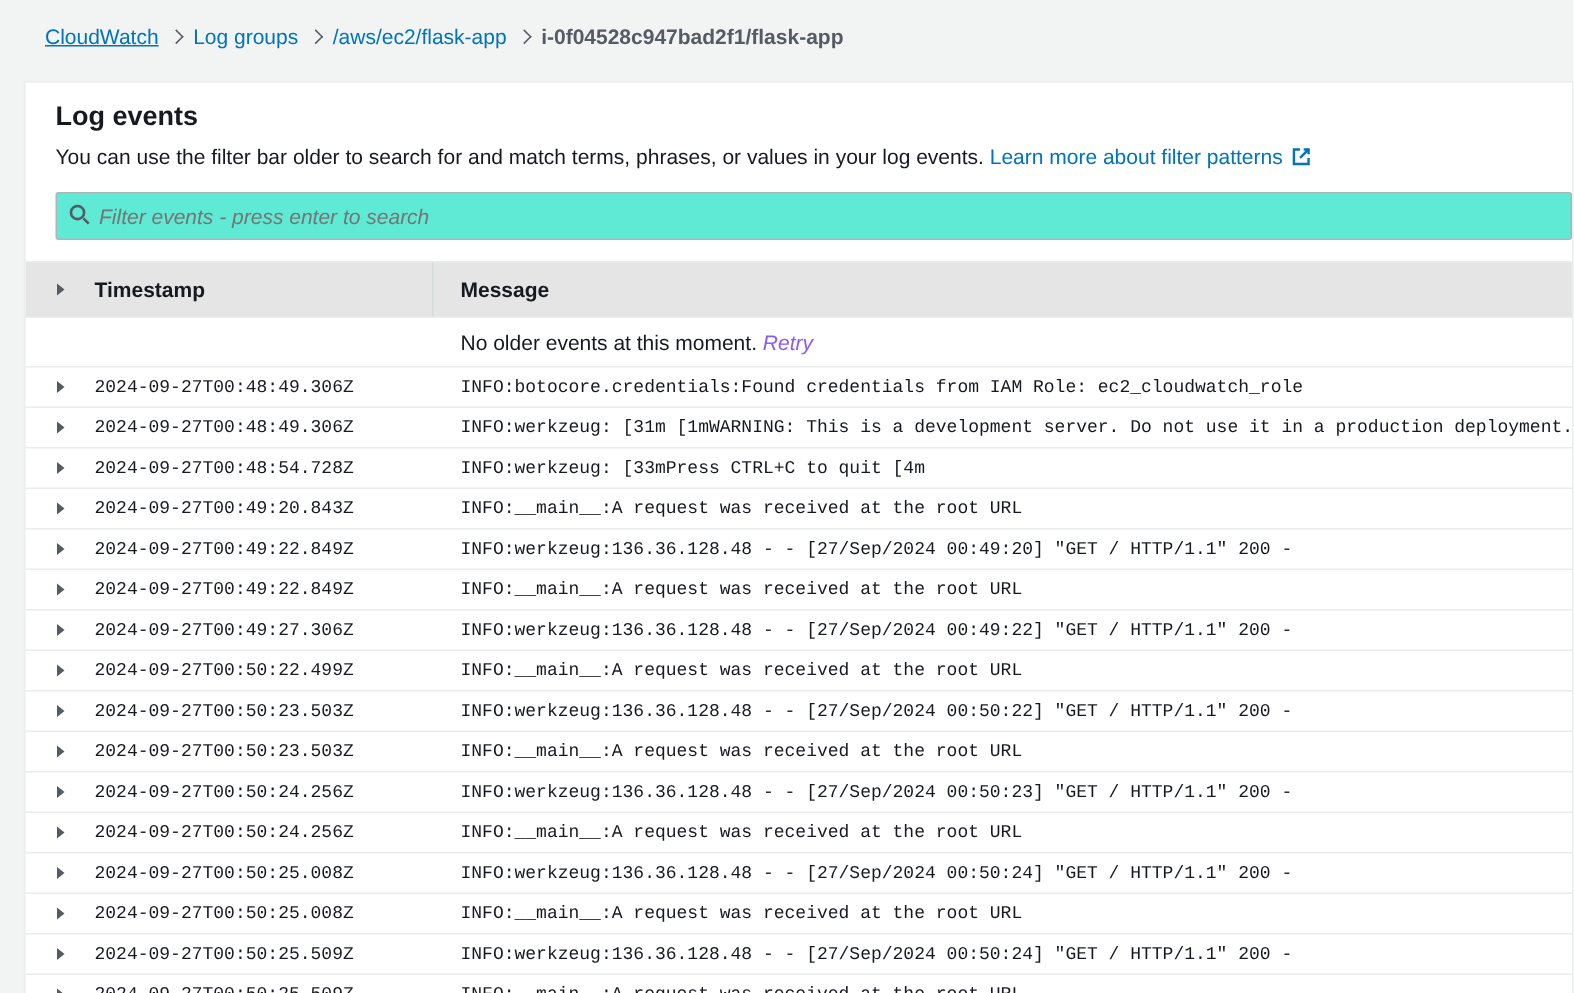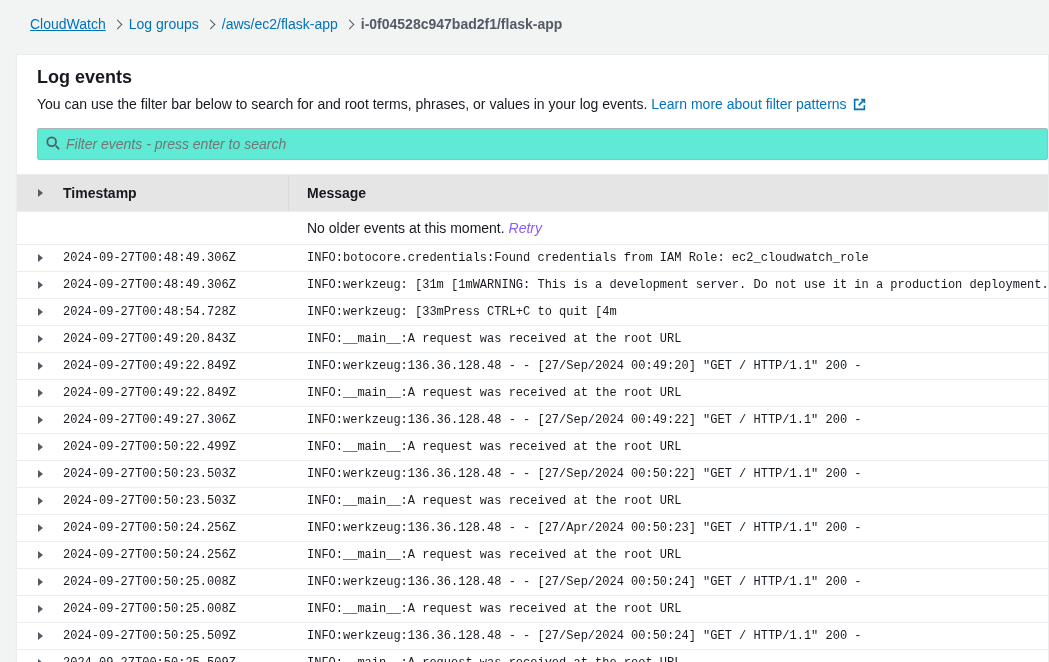--- a/index.html
+++ b/index.html
@@ -159,21 +159,21 @@
     <a href="#">/aws/ec2/flask-app</a>
     <span class="sep"><span class="chev"></span></span>
     <span class="current">i-0f04528c947bad2f1/flask-app</span>
   </nav>
 
   <div class="panel">
 
     <div class="panel-header">
       <h1>Log events</h1>
       <div class="desc">
-        <span>You can use the filter bar below to search for and root terms, phrases, or values in your log events. </span><a href="#"><span>Learn more about filter patterns</span>
+        <span>You can use the filter bar older to search for and match terms, phrases, or values in your log events. </span><a href="#"><span>Learn more about filter patterns</span>
           <span class="ext-icon">
             <svg width="13" height="13" viewBox="0 0 16 16" fill="none" stroke="#0073bb" stroke-width="2">
               <path d="M7 2H2v12h12V9"></path>
                 <path d="M10 2h4v4"></path>
                 <path d="M14 2L7 9"></path>
             </svg>
           </span>
         </a>
       </div>
     </div>
@@ -275,21 +275,21 @@
             <span class="caret"></span>
           </div>
           <div class="col-ts">2024-09-27T00:50:23.503Z</div>
           <div class="col-msg">INFO:__main__:A request was received at the root URL</div>
         </div>
         <div class="log-row">
           <div class="col-expand">
             <span class="caret"></span>
           </div>
           <div class="col-ts">2024-09-27T00:50:24.256Z</div>
-          <div class="col-msg">INFO:werkzeug:136.36.128.48 - - [27/Apr/2024 00:50:23] "GET / HTTP/1.1" 200 -</div>
+          <div class="col-msg">INFO:werkzeug:136.36.128.48 - - [27/Sep/2024 00:50:23] "GET / HTTP/1.1" 200 -</div>
         </div>
         <div class="log-row">
           <div class="col-expand">
             <span class="caret"></span>
           </div>
           <div class="col-ts">2024-09-27T00:50:24.256Z</div>
           <div class="col-msg">INFO:__main__:A request was received at the root URL</div>
         </div>
         <div class="log-row">
           <div class="col-expand">

